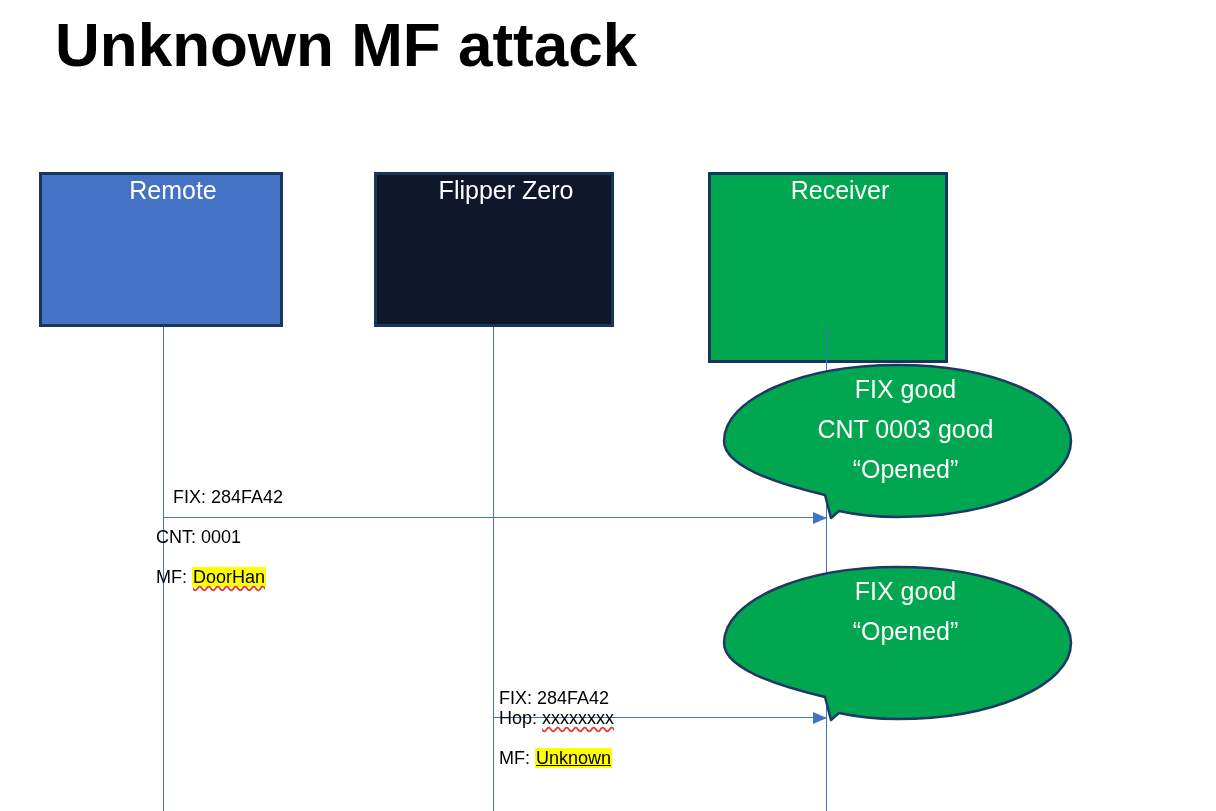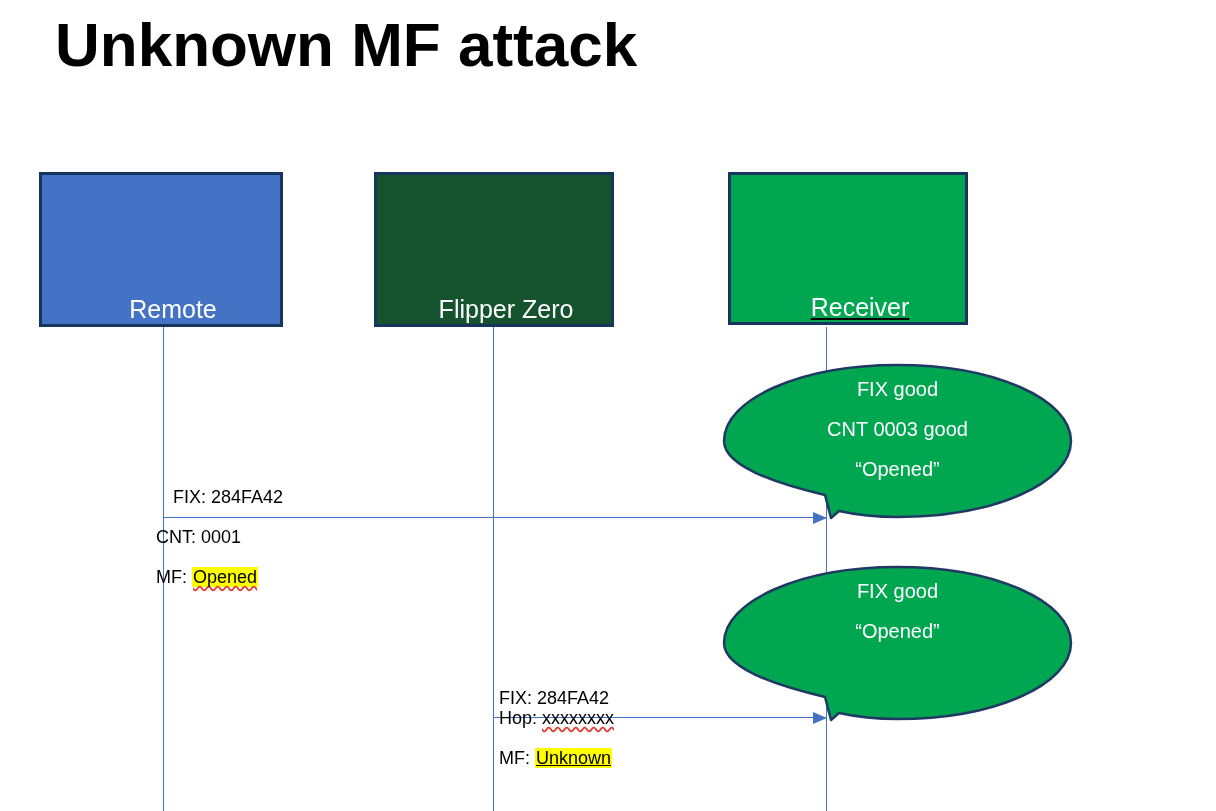--- a/index.html
+++ b/index.html
@@ -30,34 +30,34 @@
     white-space: nowrap;
     line-height: 1.25;
   }
 
   
   .actor-box {
     position: absolute;
     box-sizing: border-box;
     border: 3px solid #17365D;
     display: flex;
-    align-items: flex-end;
+    align-items: flex-start;
     justify-content: center;
     padding-left: 24px;
   }
   .actor-label {
     color: #ffffff;
     font-size: 25px;
     font-weight: 400;
     line-height: 1.2;
     text-align: center;
   }
   #box-remote   { left: 39px;  top: 172px; width: 244px; height: 155px; }
   #box-flipper  { left: 374px; top: 172px; width: 240px; height: 155px; }
-  #box-receiver { left: 728px; top: 172px; width: 240px; height: 153px; text-decoration: underline; }
+  #box-receiver { left: 708px; top: 172px; width: 240px; height: 191px; }
 
   
   .lifeline {
     position: absolute;
     width: 0;
     border-left: 1.6px solid #4472C4;
   }
   #lifeline-remote   { left: 163px; top: 327px; height: 484px; }
   #lifeline-flipper  { left: 493px; top: 327px; height: 484px; }
   #lifeline-receiver { left: 826px; top: 327px; height: 484px; }
@@ -111,62 +111,62 @@
     position: absolute;
   }
   .bubble svg {
     position: absolute;
     left: 0;
     top: 0;
     overflow: visible;
   }
   .bubble-text {
     position: absolute;
-    left: 0;
+    left: 8px;
     width: 100%;
     text-align: center;
     color: #ffffff;
-    font-size: 20px;
+    font-size: 25px;
     line-height: 40px;
     pointer-events: none;
   }
   #bubble-1 { left: 723px; top: 364px; width: 349px; height: 155px; }
   #bubble-2 { left: 723px; top: 566px; width: 349px; height: 155px; }
   #bubble-1 .bubble-text { top: 5px; }
   #bubble-2 .bubble-text { top: 5px; }
 </style>
 </head>
 <body>
 
 <div id="slide">
 
   <div id="slide-title">Unknown MF attack</div>
 
   <div class="actor-box" id="box-remote" style="background:#4472C4;">
     <span class="actor-label">Remote</span>
   </div>
 
-  <div class="actor-box" id="box-flipper" style="background:#14532d;">
+  <div class="actor-box" id="box-flipper" style="background:#0f172a;">
     <span class="actor-label">Flipper Zero</span>
   </div>
 
   <div class="actor-box" id="box-receiver" style="background:#00A650;">
     <span class="actor-label">Receiver</span>
   </div>
 
   <div class="lifeline" id="lifeline-remote"></div>
   <div class="lifeline" id="lifeline-flipper"></div>
   <div class="lifeline" id="lifeline-receiver"></div>
 
   <div class="msg-arrow" id="arrow-1"></div>
 
   <div class="msg-text" id="msg1-line1">FIX: 284FA42</div>
   <div class="msg-text" id="msg1-rest">
     <div>CNT: 0001</div>
-    <div><span>MF: </span><span class="hl squiggle">Opened</span></div>
+    <div><span>MF: </span><span class="hl squiggle">DoorHan</span></div>
   </div>
 
   <div class="msg-arrow" id="arrow-2"></div>
 
   <div class="msg-text" id="msg2-line1">FIX: 284FA42</div>
   <div class="msg-text" id="msg2-rest">
     <div><span>Hop: </span><span class="squiggle">xxxxxxxx</span></div>
     <div><span>MF: </span><span class="hl">Unknown</span></div>
   </div>
 

